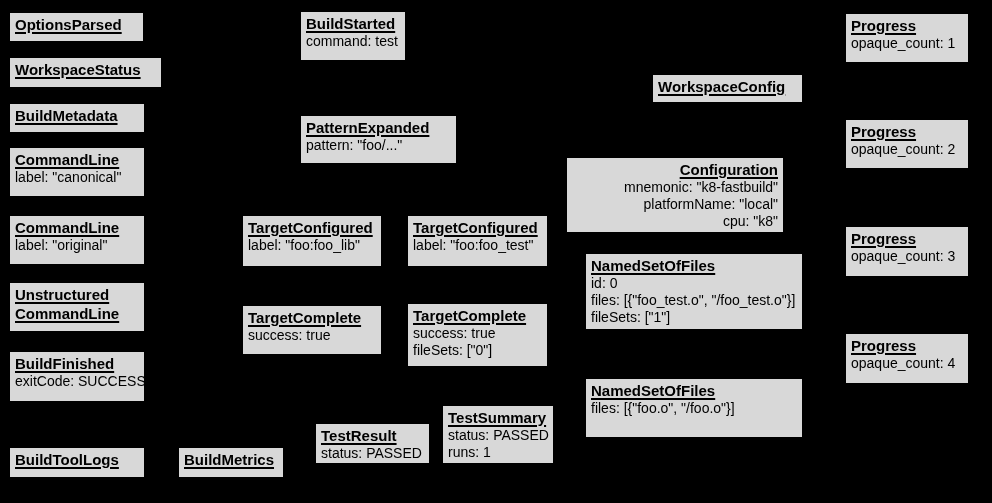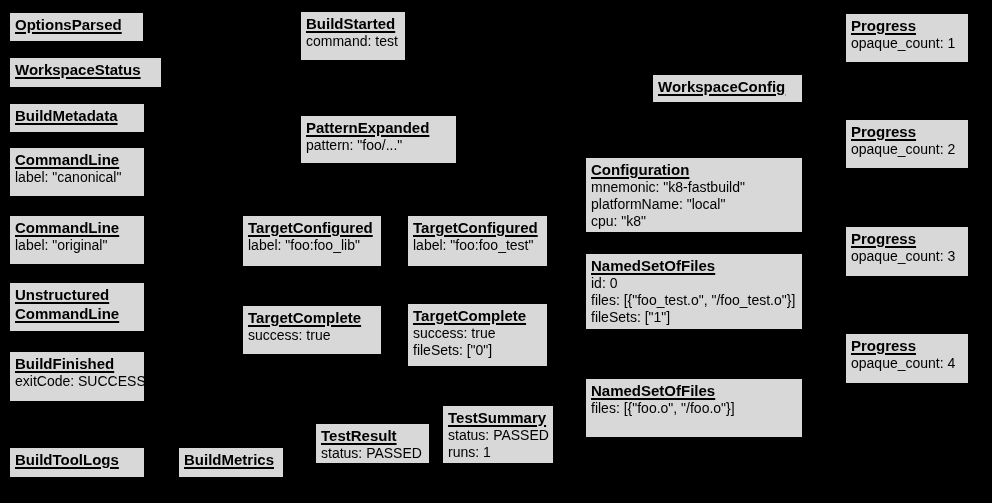--- a/index.html
+++ b/index.html
@@ -104,21 +104,21 @@
       <div class="node-line">status: PASSED</div>
     </div>
     <div class="node" style="left: 442px; top: 405px; width: 112px; height: 59px;">
       <div class="node-title">TestSummary</div>
       <div class="node-line">status: PASSED</div>
       <div class="node-line">runs: 1</div>
     </div>
     <div class="node" style="left: 652px; top: 74px; width: 151px; height: 29px;">
       <div class="node-title">WorkspaceConfig</div>
     </div>
-    <div class="node" style="left: 585px; top: 157px; width: 218px; height: 76px;">
+    <div class="node" style="left: 566px; top: 157px; width: 218px; height: 76px; text-align: right;">
       <div class="node-title">Configuration</div>
       <div class="node-line">mnemonic: "k8-fastbuild"</div>
       <div class="node-line">platformName: "local"</div>
       <div class="node-line">cpu: "k8"</div>
     </div>
     <div class="node" style="left: 585px; top: 253px; width: 218px; height: 77px;">
       <div class="node-title">NamedSetOfFiles</div>
       <div class="node-line">id: 0</div>
       <div class="node-line">files: [{"foo_test.o", "/foo_test.o"}]</div>
       <div class="node-line">fileSets: ["1"]</div>

